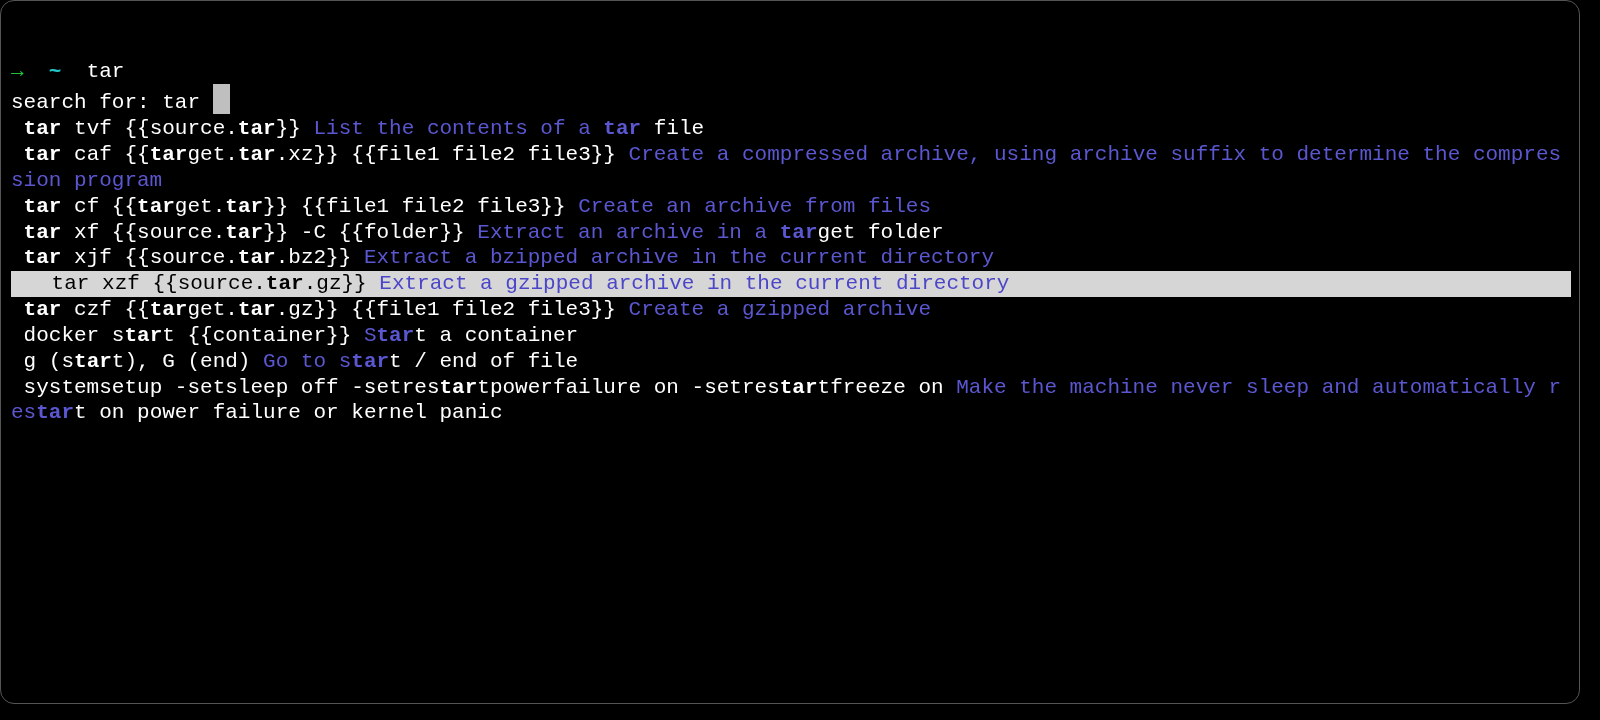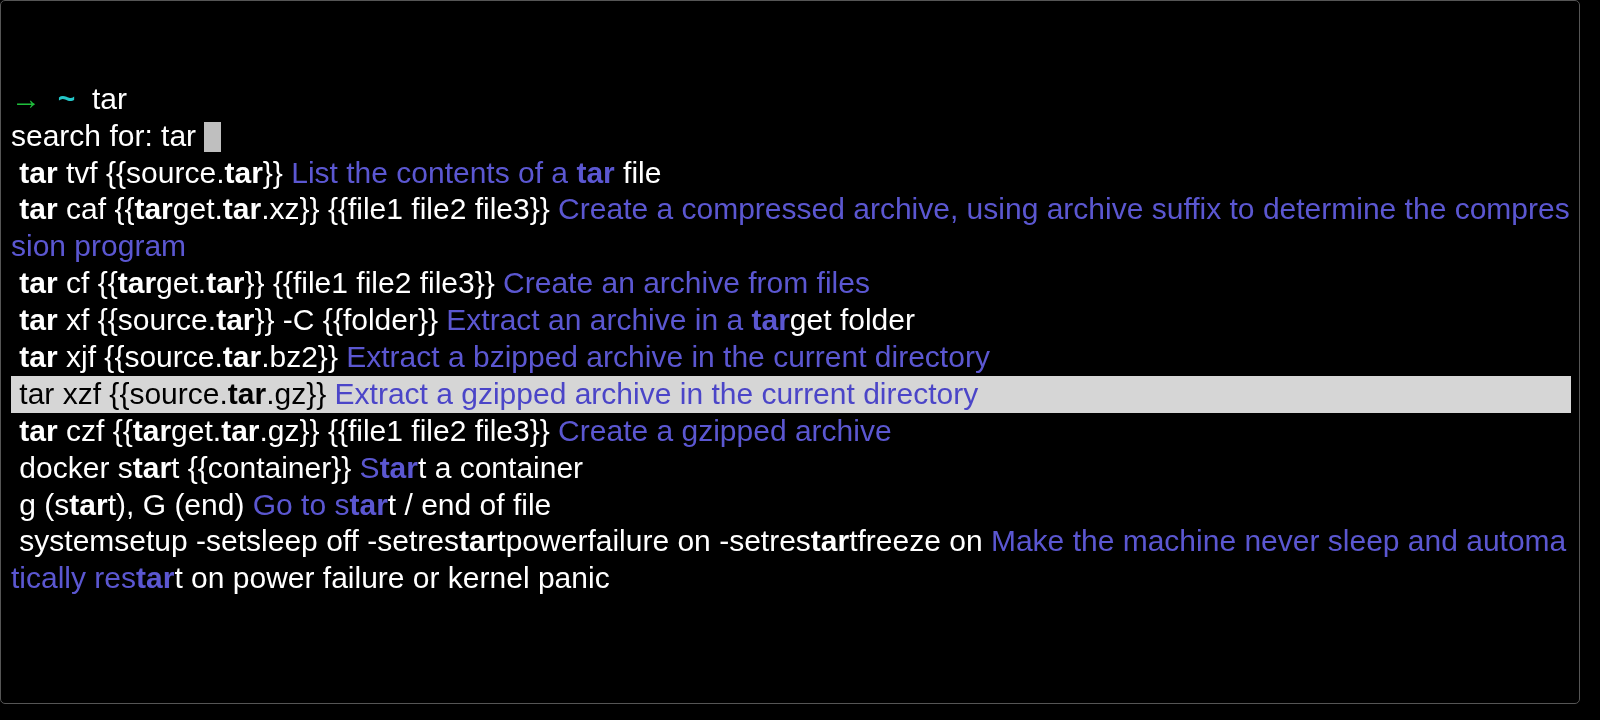--- a/index.html
+++ b/index.html
@@ -4,29 +4,29 @@
 <style>
   html, body {
     margin: 0;
     padding: 0;
     background: #000;
     width: 1600px;
     height: 720px;
     overflow: hidden;
   }
   .terminal {
-    font-family: Liberation Sans, sans-serif;
-    font-size: 30px;
+    font-family: Liberation Mono, monospace;
+    font-size: 21px;
     line-height: 1.23;
     color: #fff;
     white-space: pre-wrap;
     word-break: break-all;
     padding: 6px 8px 8px 10px;
     border: 1px solid #555;
-    border-radius: 5px;
+    border-radius: 14px;
     width: 1580px;
     height: 704px;
     box-sizing: border-box;
   }
   .arrow { color: #1fbf3c; }
   .tilde { color: #24c7c9; font-weight: bold; }
   .cmd   { color: #fff; }
   .white { color: #fff; text-align: right; }
   .bwhite { color: #fff; font-weight: bold; }
   .desc  { color: #5b57d1; }
@@ -34,20 +34,21 @@
   .cursor {
     display: inline-block;
     width: 17px;
     height: 30px;
     background: #bfbfbf;
     vertical-align: text-bottom;
   }
   .sel {
     background: #d6d6d6;
     color: #000;
+    padding-left: 28px;
   }
   .sel .desc, .sel .bdesc { color: #4b45c8; }
   .sel .bwhite { color: #000; font-weight: bold; }
   .sel .white  { color: #000; }
   .line { display: block; }
 </style>
 </head>
 <body>
 
 <div class="terminal">

